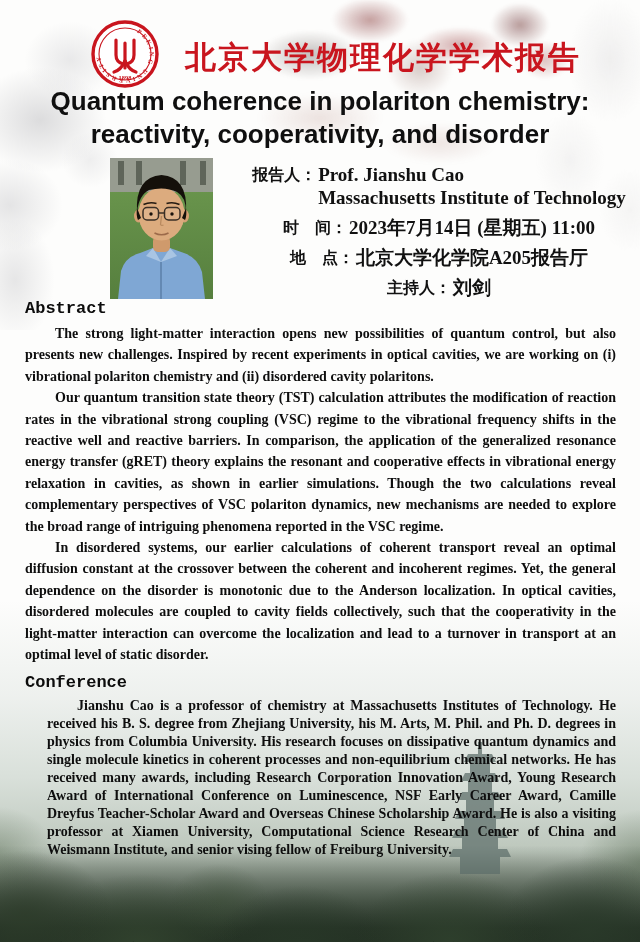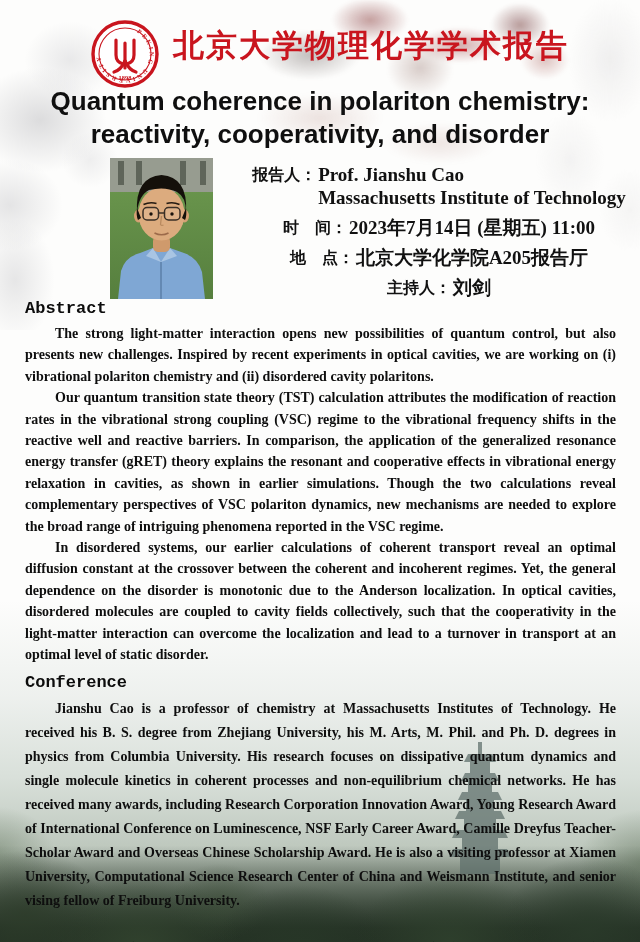--- a/index.html
+++ b/index.html
@@ -65,21 +65,21 @@
       radial-gradient(70px 55px at 220px 190px, rgba(60,78,55,.5), transparent 70%),
       linear-gradient(180deg, transparent 0 58%, rgba(33,46,33,.92) 94%);
   }
   .pagoda{position:absolute;left:440px;top:742px;z-index:0;opacity:.72;}
 
   
   .header{position:absolute;top:20px;left:91px;z-index:2;display:flex;gap:14px;align-items:flex-start;}
   .logo{flex:none;}
   .header-text{padding-top:5px;text-align:center;}
   .title-zh{
-    margin:0;font-family:"Liberation Sans","DejaVu Sans",sans-serif;
+    margin:12px;font-family:"Liberation Sans","DejaVu Sans",sans-serif;
     font-size:31px;font-weight:bold;letter-spacing:2px;color:#c9151e;white-space:nowrap;
   }
   .title-en{
     margin:1px 0 0;font-family:"Liberation Serif","DejaVu Serif",serif;
     font-size:19px;font-weight:bold;color:#c9151e;white-space:nowrap;
   }
 
   
   .main-title{
     position:absolute;top:85px;left:0;width:640px;z-index:2;text-align:center;
@@ -106,21 +106,21 @@
   .sections{position:absolute;left:25px;top:299px;width:591px;z-index:2;}
   .section-heading{
     margin:0 0 4px;font-family:Liberation Mono, monospace;
     font-size:17px;font-weight:bold;color:#0c0c0c;line-height:20px;
   }
   .section-heading.bio{margin-top:7px;}
   .body-p{
     margin:0;font-size:14px;font-weight:bold;color:#0e0e0e;
     line-height:21.4px;text-align:justify;text-indent:30px;
   }
-  .body-p.bio-p{line-height:24px;}
+  .body-p.bio-p{line-height:18px;margin-left:22px;}
 
   
   .contact{
     position:absolute;left:25px;top:903px;width:606px;z-index:2;
     font-size:19px;font-weight:700;letter-spacing:1px;color:#171d18;white-space:nowrap;margin-top:36px;
   }
 </style>
 </head>
 <body>
 

